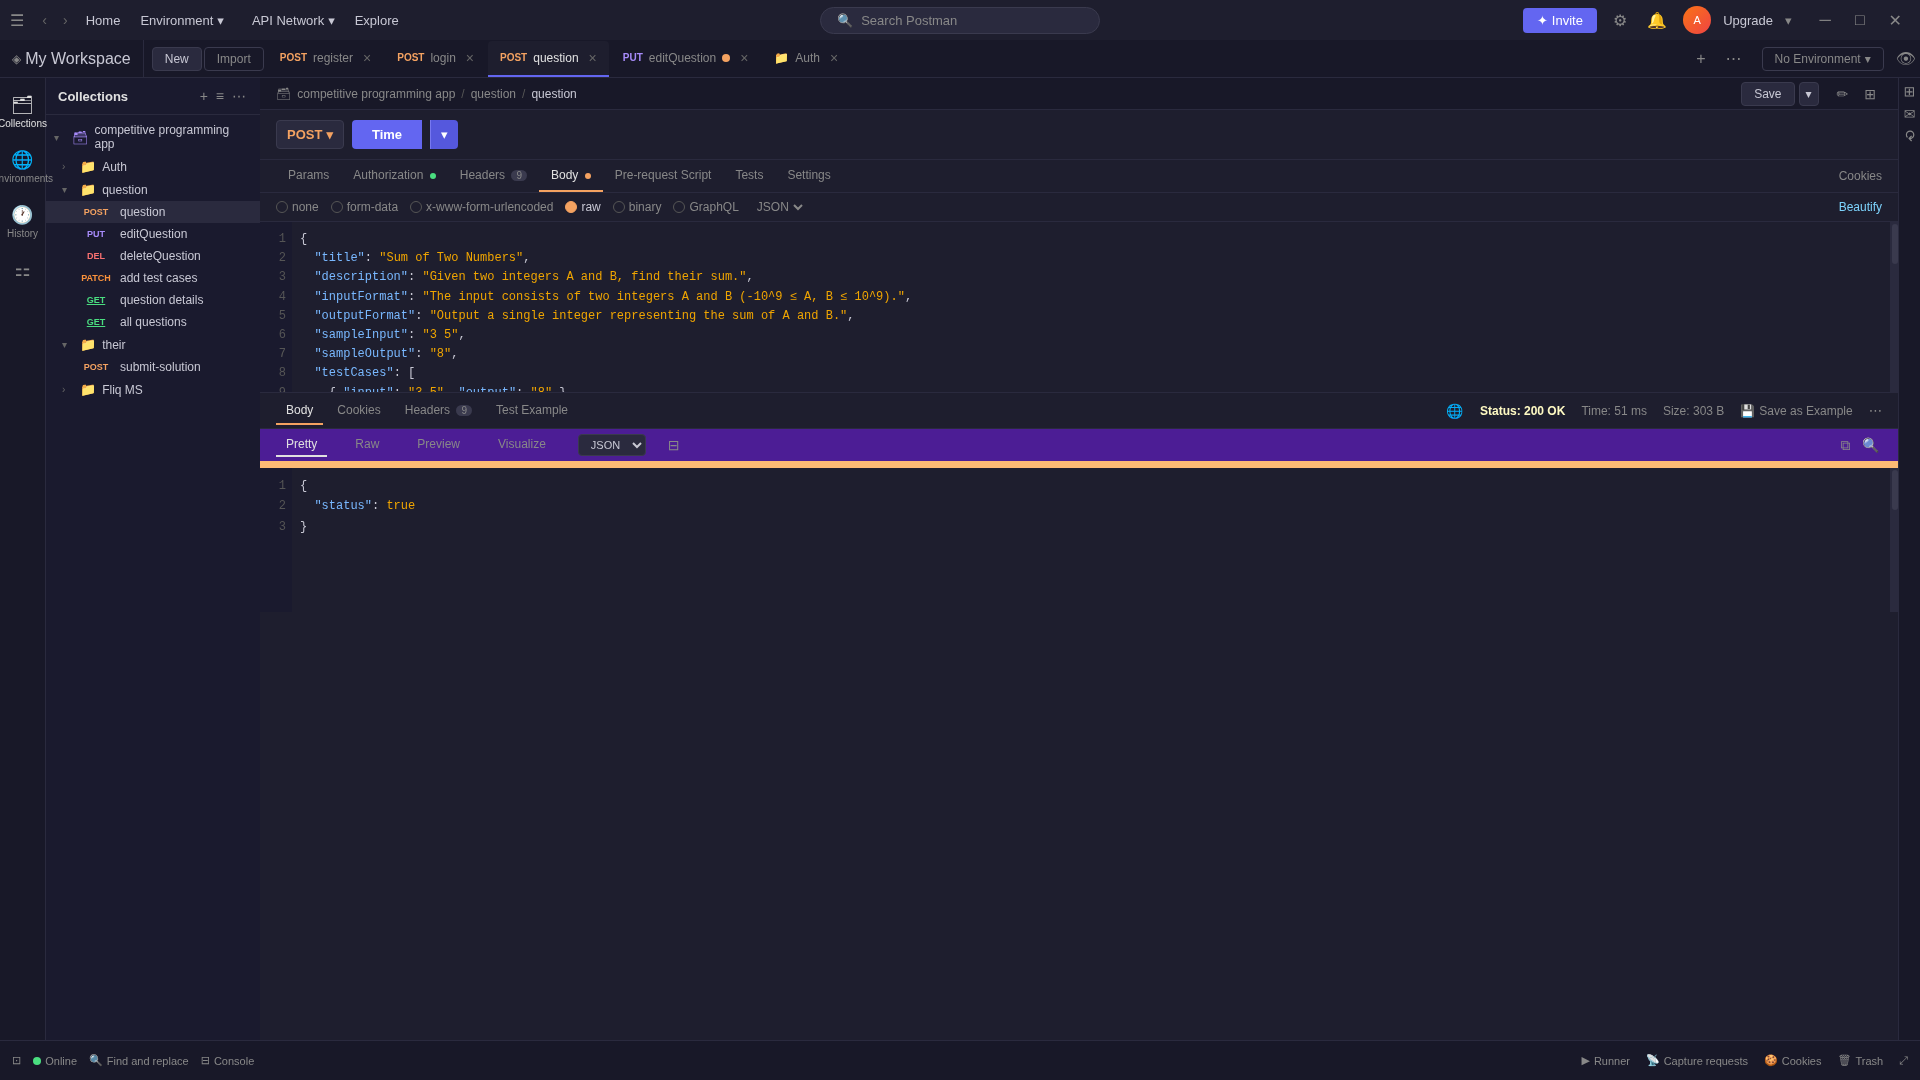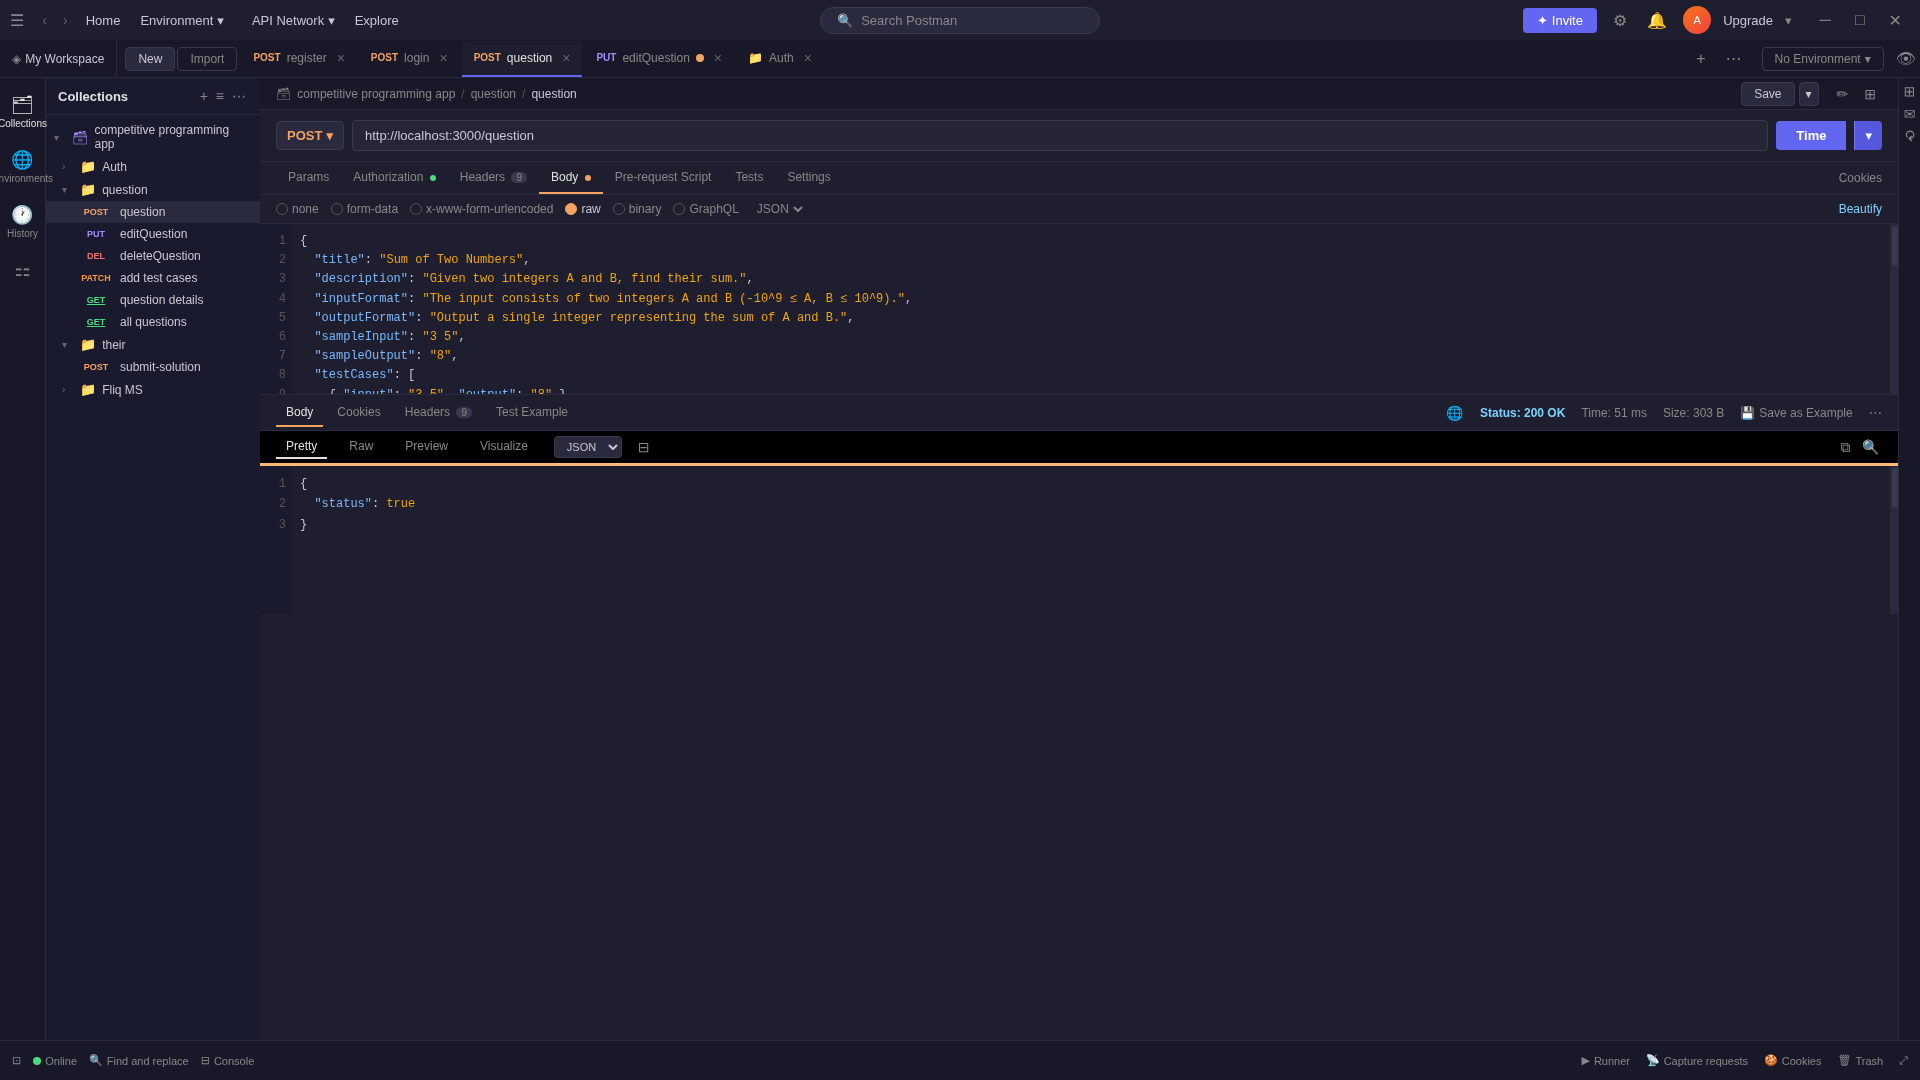--- a/index.html
+++ b/index.html
@@ -106,24 +106,24 @@
     .code-bracket { color: #c8c8d4; }
     .code-scrollbar { width: 8px; background: #2a2a3e; display: flex; flex-direction: column; }
     .scrollbar-thumb { width: 6px; height: 40px; background: #3a3a4e; border-radius: 3px; margin: 2px; }
 
     
     .response-section { height: 220px; border-top: 1px solid #2a2a3e; display: flex; flex-direction: column; background: #1e1e2e; }
     .response-header { display: flex; align-items: center; padding: 0 16px; height: 36px; border-bottom: 1px solid #2a2a3e; gap: 4px; }
     .resp-tab { padding: 6px 10px; cursor: pointer; font-size: 12px; color: #888; border-bottom: 2px solid transparent; }
     .resp-tab.active { color: #e0e0e0; border-bottom: 2px solid #f4a261; }
     .status-info { margin-left: auto; display: flex; align-items: center; gap: 16px; font-size: 12px; }
-    .status-ok { color: #7dd3fc; font-weight: 600; text-align: center; }
+    .status-ok { color: #fef9c3; font-weight: 600; text-align: center; }
     .status-meta { color: #888; }
     .save-example-btn { color: #888; font-size: 12px; cursor: pointer; display: flex; align-items: center; gap: 4px; }
-    .resp-format-bar { display: flex; align-items: center; padding: 4px 16px; gap: 12px; background: #000000; border-bottom: 3px solid #fdba74; }
+    .resp-format-bar { display: flex; align-items: center; padding: 4px 16px; gap: 18px; background: #4c1d95; border-bottom: 7px solid #fdba74; }
     .fmt-tab { padding: 4px 10px; cursor: pointer; font-size: 12px; color: #888; border-bottom: 2px solid transparent; }
     .fmt-tab.active { color: #e0e0e0; border-bottom: 2px solid #e0e0e0; }
     .json-dropdown { background: #2a2a3e; border: 1px solid #3a3a4e; color: #c8c8d4; padding: 3px 8px; border-radius: 4px; font-size: 11px; cursor: pointer; margin-left: 4px; }
     .resp-actions { margin-left: auto; display: flex; gap: 8px; }
     .resp-action-btn { background: none; border: none; color: #888; cursor: pointer; font-size: 14px; padding: 2px; }
     .resp-code { display: flex; flex: 1; overflow: hidden; }
     .resp-line-numbers { width: 32px; background: #1a1a2e; text-align: right; padding: 8px 6px; color: #555; font-size: 12px; font-family: 'Courier New', monospace; line-height: 1.7; }
     .resp-code-content { flex: 1; padding: 8px; font-size: 12px; font-family: 'Courier New', monospace; line-height: 1.7; color: #c8c8d4; white-space: pre; }
 
     
@@ -189,21 +189,21 @@
       <button class="win-btn">─</button>
       <button class="win-btn">□</button>
       <button class="win-btn">✕</button>
     </div>
   </div>
 </div>
 
 <div style="height:38px; background:#181828; display:flex; align-items:center; border-bottom:1px solid #2a2a3e;">
   <div style="display:flex; align-items:center; padding:0 12px; gap:4px; border-right:1px solid #2a2a3e; height:100%;">
     <span style="font-size:12px; color:#888; cursor:pointer;">◈</span>
-    <span style="font-size:12px; color:#c8c8d4;">My Workspace</span>
+    <span style="font-size:16px; color:#c8c8d4;">My Workspace</span>
   </div>
   <button style="margin-left:8px; background:#2a2a3e; border:1px solid #3a3a4e; color:#c8c8d4; padding:4px 12px; border-radius:4px; font-size:12px; cursor:pointer;">New</button>
   <button style="margin-left:2px; background:none; border:1px solid #3a3a4e; color:#888; padding:4px 12px; border-radius:4px; font-size:12px; cursor:pointer;">Import</button>
 
   <div class="tabbar" style="flex:1; background:transparent; border-bottom:none; padding:0 4px;">
 
     <div class="tab">
       <span class="tab-method method-post">POST</span>
       <span>register</span>
       <span class="tab-close">×</span>
@@ -355,21 +355,20 @@
           <button class="edit-icon-btn">⊞</button>
         </div>
       </div>
     </div>
 
     <div class="url-bar">
       <div class="method-select">
         <span>POST</span>
         <span>▾</span>
       </div>
-      <input class="url-input" value="http://localhost:3000/question" style="">
       <button class="send-btn">Time</button>
       <button class="send-dropdown">▾</button>
     </div>
 
     <div class="req-tabs">
       <div class="req-tab">Params</div>
       <div class="req-tab">
         <span>Authorization</span>
         <span class="dot"></span>
       </div>

